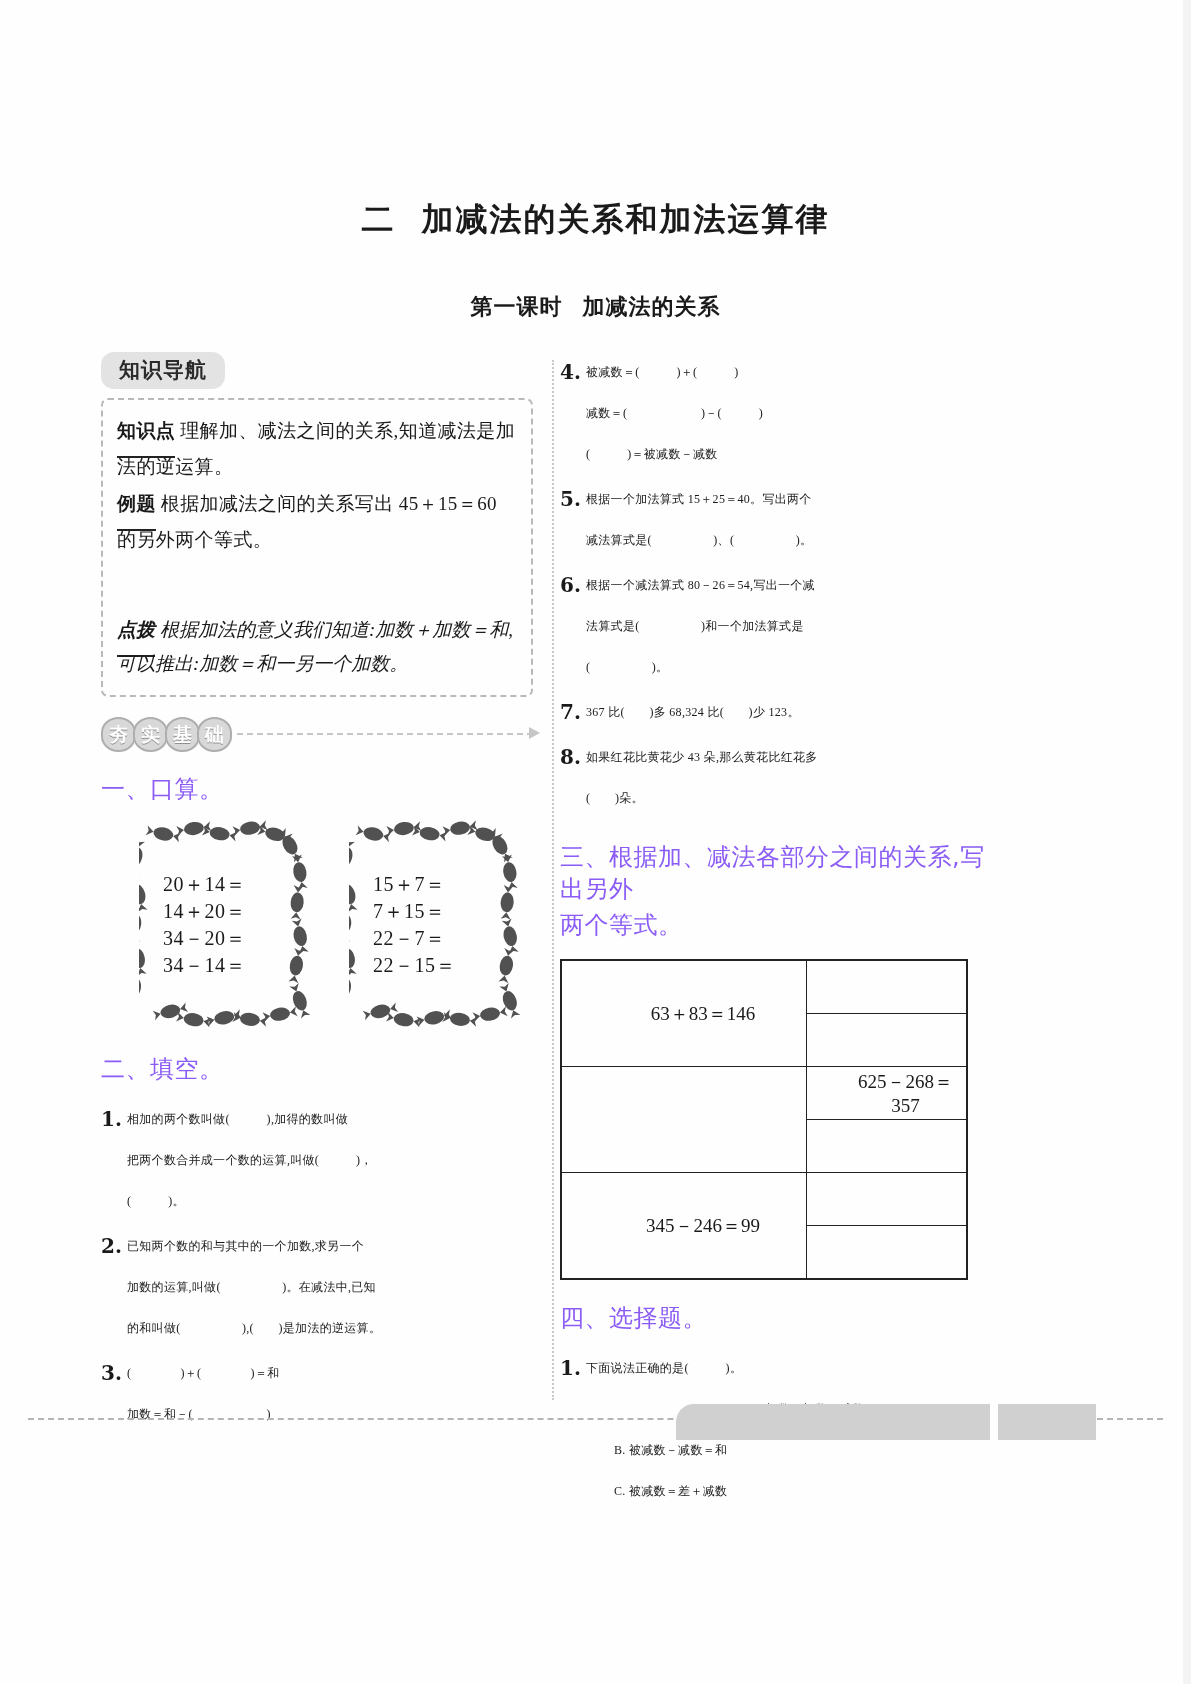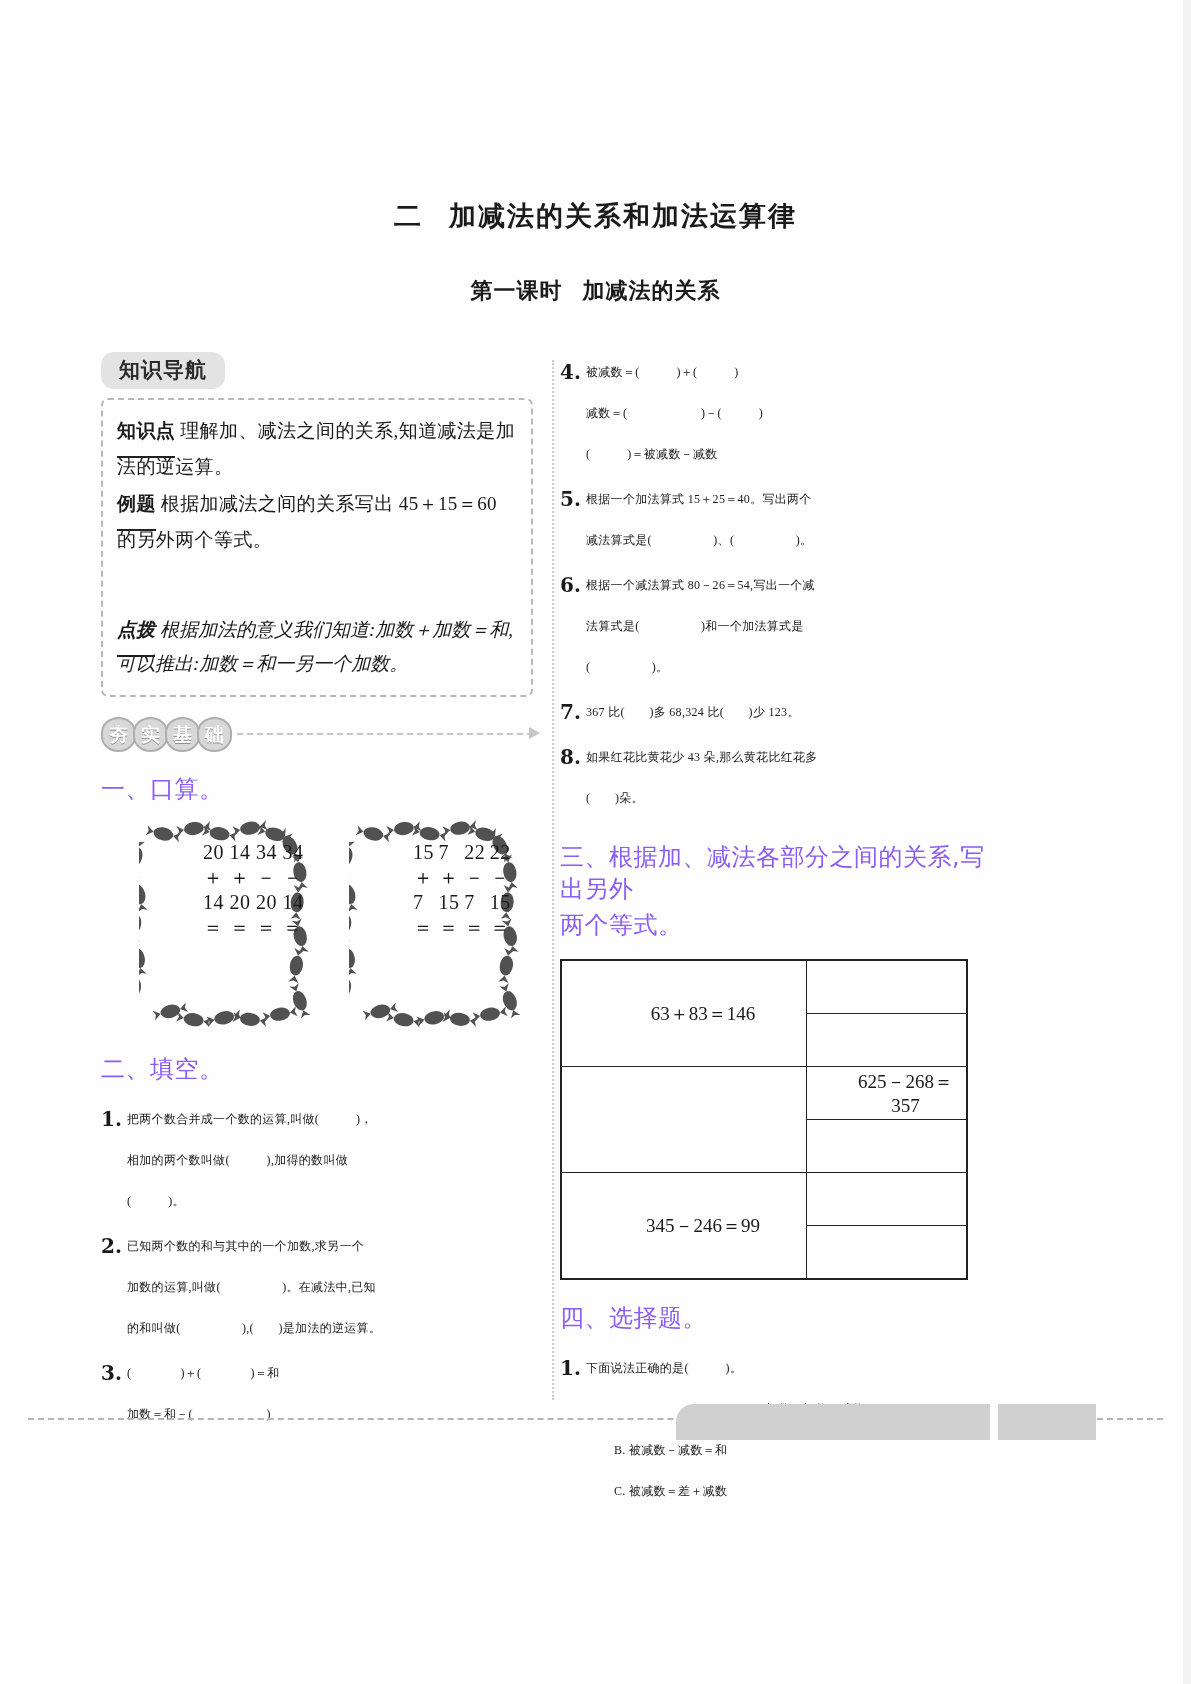--- a/index.html
+++ b/index.html
@@ -19,29 +19,29 @@
     width: 1191px; height: 1684px;
     background: #fefefe;
   }
 
   
   .main-title {
     position: absolute;
     left: 0; top: 198px;
     width: 1191px;
     text-align: center;
-    font-size: 27px;
+    font-size: 32px;
     font-weight: bold;
     letter-spacing: 2px;
     font-family: "DejaVu Sans", "Liberation Sans", sans-serif;
   }
   .main-title .idx { margin-right: 26px; }
   .sub-title {
     position: absolute;
-    left: 0; top: 276px;
+    left: 0; top: 292px;
     width: 1191px;
     text-align: center;
     font-size: 22px;
     font-weight: bold;
     letter-spacing: 1px;
     font-family: "DejaVu Sans", "Liberation Sans", sans-serif;
   }
   .sub-title .idx { margin-right: 20px; }
 
   
@@ -178,23 +178,22 @@
     top: 0;
     width: 188px; height: 208px;
   }
   .candy-box.b1 { left: 38px; }
   .candy-box.b2 { left: 248px; }
   .candy-inner {
     position: absolute;
     left: 24px; top: 22px;
     right: 18px; bottom: 18px;
     display: flex;
-    flex-direction: row;
-    justify-content: space-between;
-    margin-left: 40px;
+    flex-direction: column;
+    justify-content: center;
   }
   .candy-inner div {
     font-size: 20px;
     letter-spacing: 0.5px;
   }
   .candy-svg { position: absolute; left: 0; top: 0; }
 
   
   .rel-table {
     margin-top: 14px;
@@ -527,22 +526,22 @@
           <div>22－15＝</div>
         </div>
       </div>
     </div>
 
     <div class="sec-head">二、填空。</div>
 
     <div class="q">
       <span class="q-num">1.</span>
       <span class="q-body">
+        <span class="ln">相加的两个数叫做(　　　),加得的数叫做</span>
         <span class="ln">把两个数合并成一个数的运算,叫做(　　　)，</span>
-        <span class="ln">相加的两个数叫做(　　　),加得的数叫做</span>
         <span class="ln">(　　　)。</span>
       </span>
     </div>
 
     <div class="q">
       <span class="q-num">2.</span>
       <span class="q-body">
         <span class="ln">已知两个数的和与其中的一个加数,求另一个</span>
         <span class="ln">加数的运算,叫做(　　　　　)。在减法中,已知</span>
         <span class="ln">的和叫做(　　　　　),(　　)是加法的逆运算。</span>

